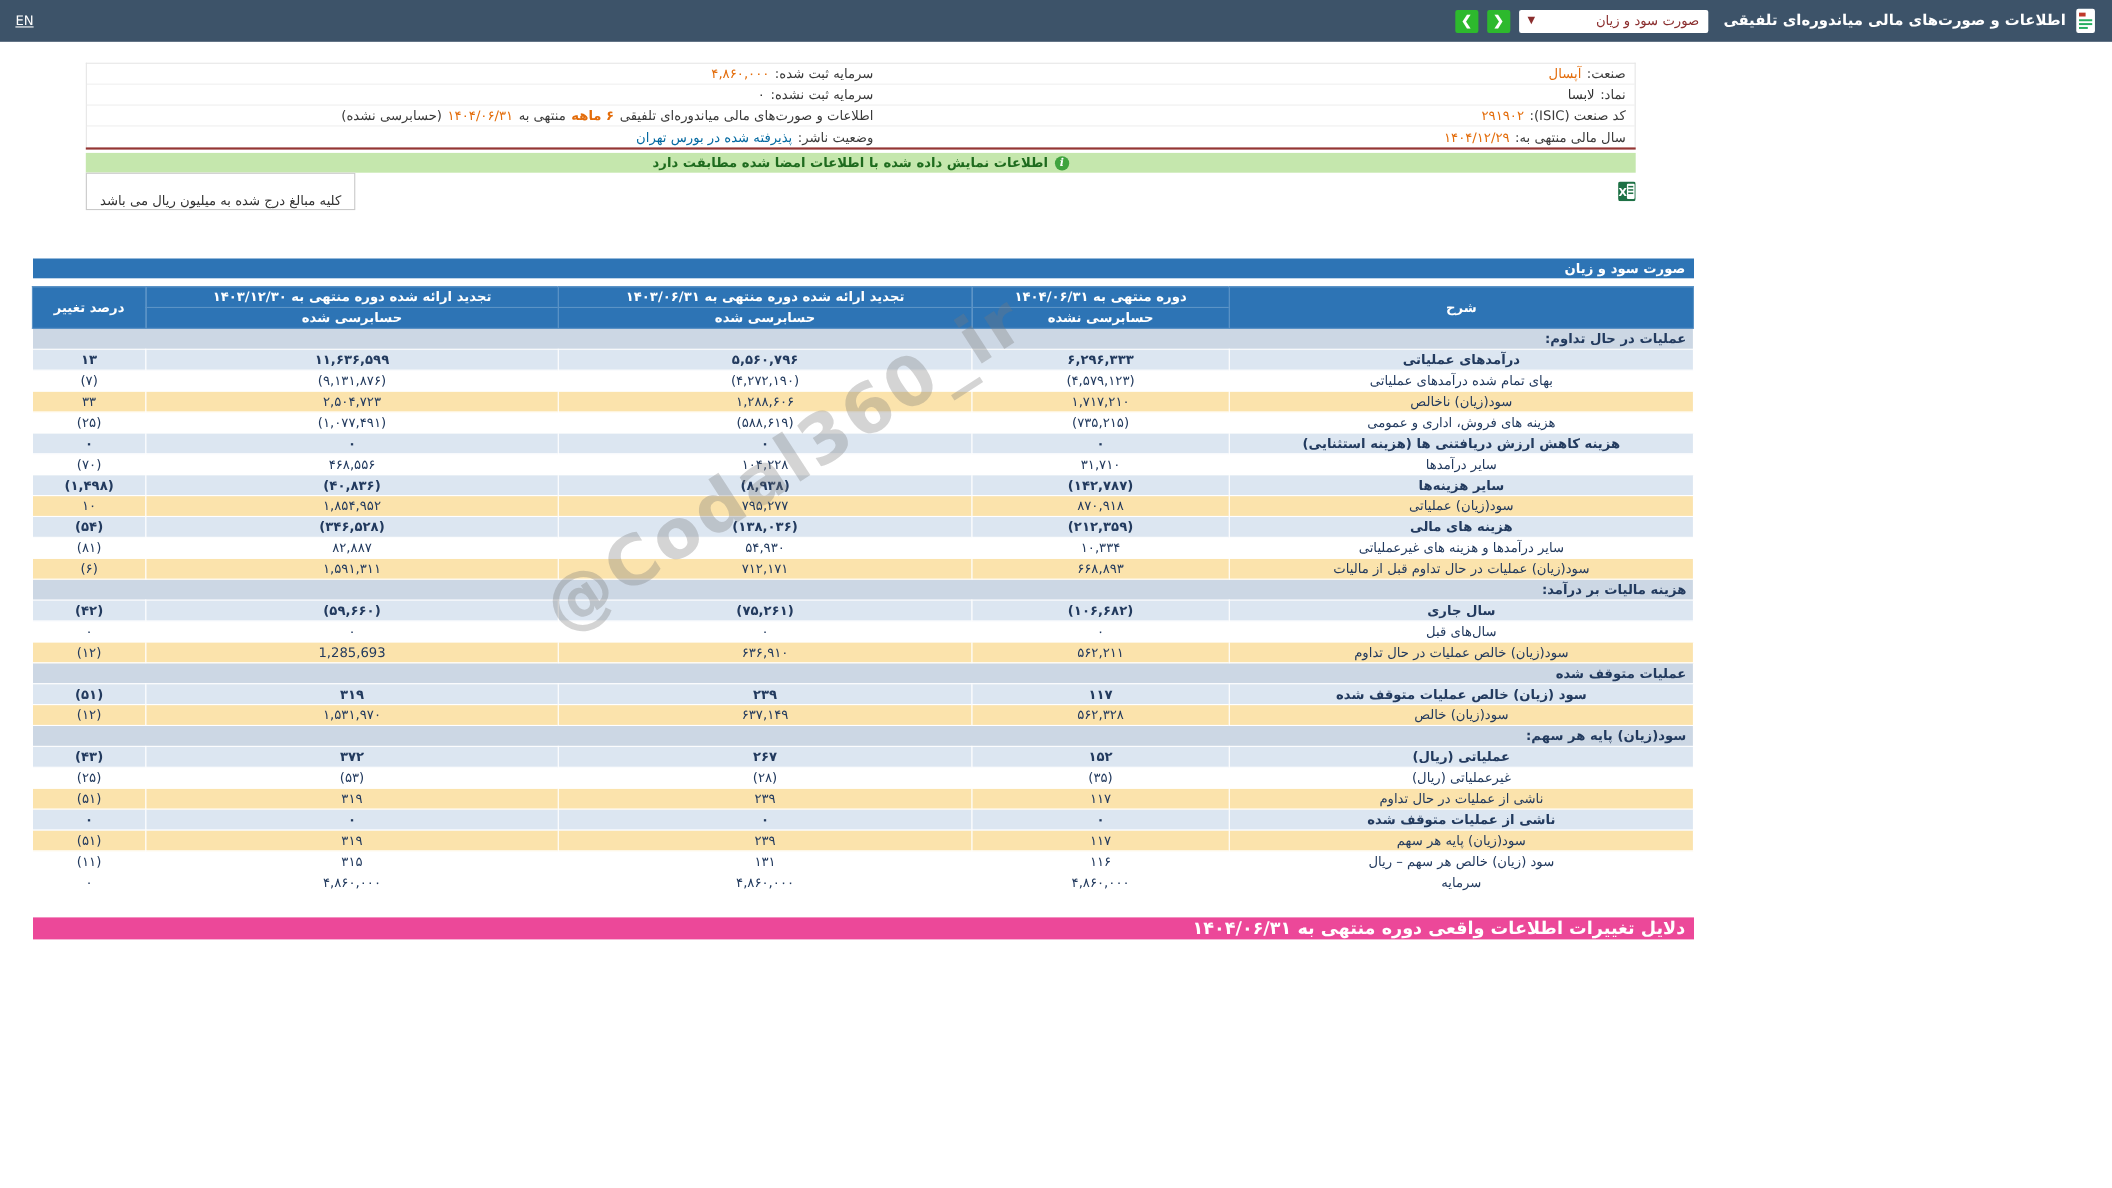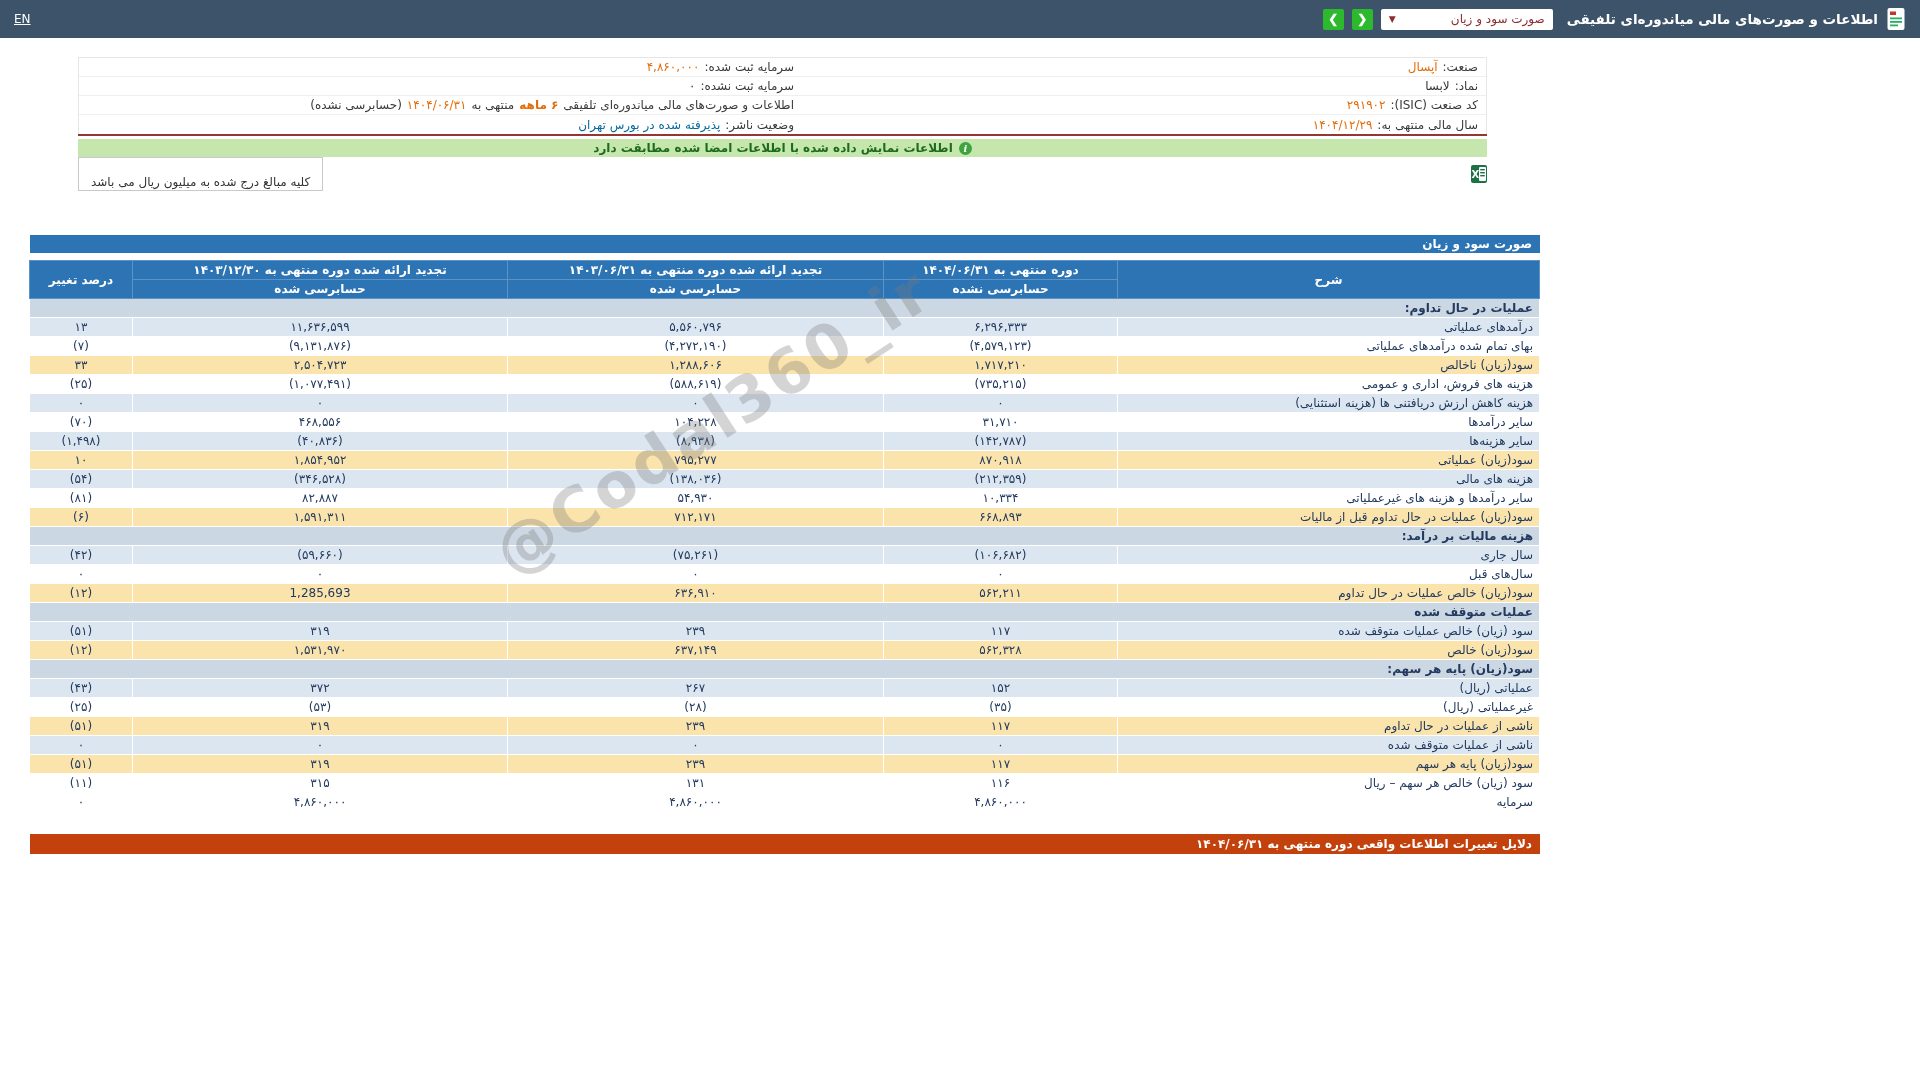--- a/index.html
+++ b/index.html
@@ -65,38 +65,38 @@
     line-height:18px; padding-right:8px; margin-bottom:7px;
   }
   table.income { width:1510px; border-collapse:collapse; table-layout:fixed; font-size:12px; }
   table.income thead th {
     background:#2d74b5; color:#fff; font-weight:bold; height:19px;
     border:1px solid #5b93c6; font-size:12px; padding:0 4px; white-space:nowrap;
   }
   table.income tbody td {
     height:19px; padding:0 6px; border:1px solid #ffffff; color:#223a5e; white-space:nowrap;
   }
-  td.desc { text-align:right; padding-right:8px; }
+  td.desc { text-align:center; padding-right:8px; }
   td.num { text-align:center; direction:ltr; unicode-bidi:isolate; }
   td.neg, .neg { color:#e00000; }
   td.section-cell { background:#ccd7e4; font-weight:bold; text-align:right; padding-right:8px; color:#223a5e; }
-  tr.bg-blue td { background:#dce6f1; }
+  tr.bg-blue td { background:#dce6f1;font-weight:bold; }
   tr.bg-white td { background:#ffffff; border-color:#f3f5f8; }
   tr.bg-yellow td { background:#fbe3ac; }
   tr.bg-blue td, tr.bg-yellow td { border-color:#ffffff; }
 
   .watermark {
     position:absolute; top:150px; left:430px; transform:rotate(-33deg);
     font-size:62px; color:rgba(120,120,120,0.32); font-weight:600; letter-spacing:3px;
     direction:ltr; pointer-events:none; z-index:5; white-space:nowrap;
   }
 
   .footer-bar {
-    width:1510px; margin-top:22px; height:20px; background:#c2410c; color:#fff;
-    font-weight:bold; font-size:12px; line-height:20px; padding-right:8px;margin-left:36px;
+    width:1510px; margin-top:22px; height:20px; background:#ec4899; color:#fff;
+    font-weight:bold; font-size:16px; line-height:20px; padding-right:8px;margin-left:36px;
   }
 </style>
 </head>
 <body>
 
 <div class="topbar">
   <span style="display:flex;">
     <svg width="20" height="24" viewBox="0 0 20 24">
       <rect x="1.5" y="1" width="17" height="22" rx="2" fill="#ffffff"></rect>
       <rect x="4" y="4.5" width="6" height="3.5" fill="#c0392b"></rect>

